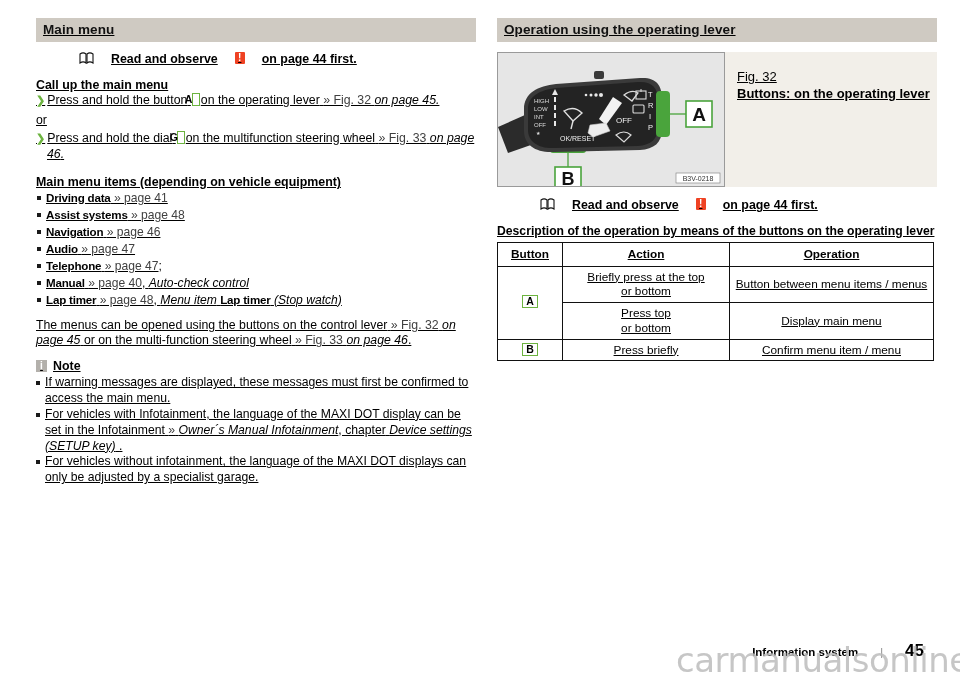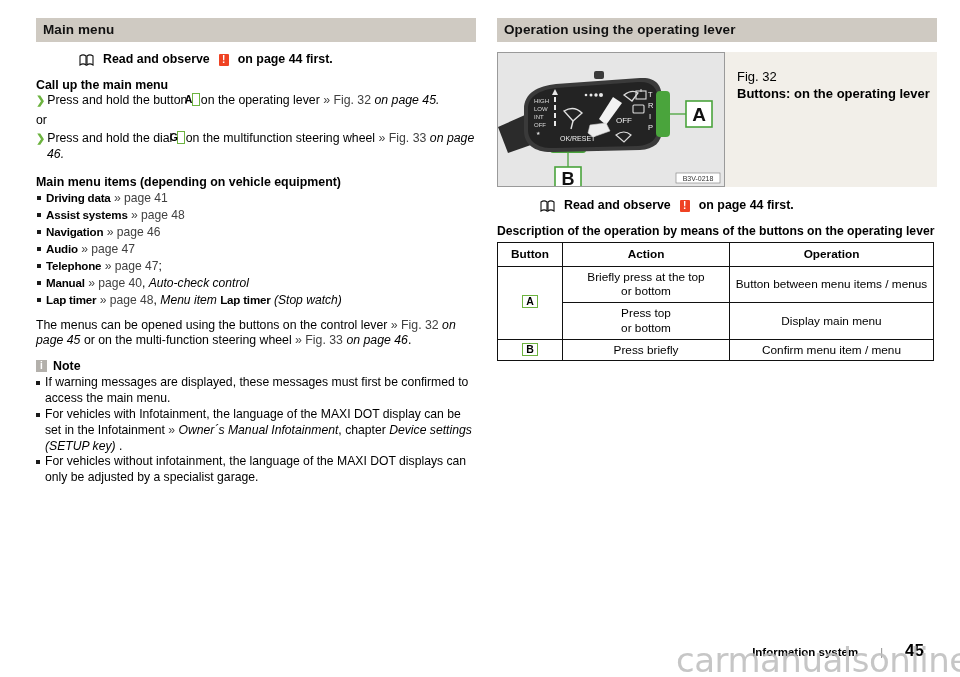--- a/index.html
+++ b/index.html
@@ -7,21 +7,21 @@
     width:960px;height:677px;
     background:#ffffff;
     font-family:"Liberation Sans", sans-serif;
     color:#000;
     position:relative;
     overflow:hidden;
   }
   .page{position:absolute;inset:0;}
 
   
-  .col{position:absolute;top:18px;width:440px;}
+  .col{position:absolute;top:18px;width:440px;text-decoration:underline;}
   .col-left{left:36px;}
   .col-right{left:497px;}
 
   
   .sec-head{
     background:#cfcac2;
     font-size:13.5px;
     font-weight:bold;
     padding:4px 7px 5px 7px;
     letter-spacing:0.1px;
@@ -29,21 +29,21 @@
     margin-bottom:10px;
   }
 
   
   .para{font-size:12.3px;line-height:1.28;margin:0 0 0 0;}
   .ital{font-style:italic;}
   .greenref{color:#404040;}
 
   
   .observe{
-    display:flex;align-items:flex-end;gap:9px;
+    display:flex;align-items:flex-start;gap:17px;
     font-size:12.4px;font-weight:bold;margin:6px 0 12px 0;padding-left:43px;
   }
   .book-icon{display:inline-block;width:15px;height:12px;position:relative;flex:0 0 auto;}
   .warn-box{
     display:inline-block;background:#ef4223;color:#fff;
     font-weight:bold;font-size:10px;line-height:11px;
     width:10px;height:12px;text-align:center;
     vertical-align:-1px;border-radius:1px;
   }
 

